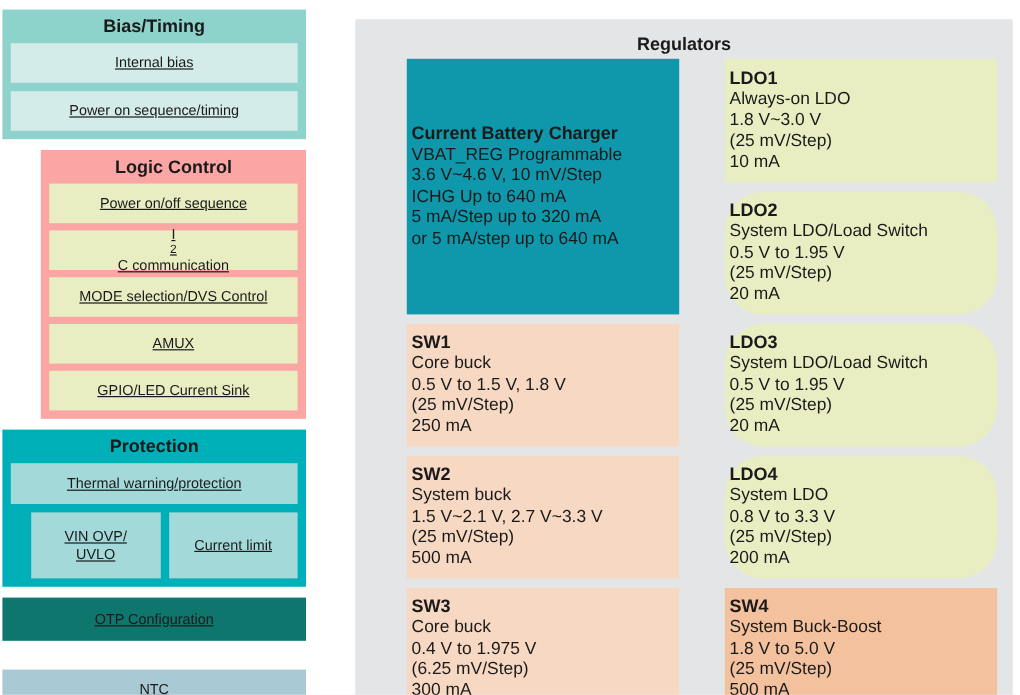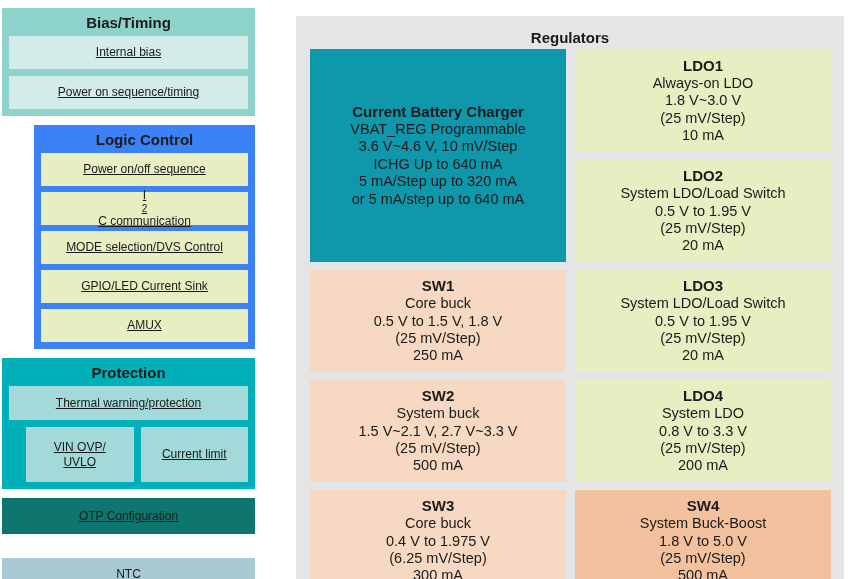--- a/index.html
+++ b/index.html
@@ -27,21 +27,21 @@
   
   #left-column{position:absolute;left:2px;top:8px;width:253px;}
 
   .group-box{box-sizing:border-box;padding:6px 7px 7px 7px;margin-bottom:9px;}
   .group-box .grp-title{margin:1px 0 6px 0;}
 
   .bias-group{background:#8dd3cb;}
   .bias-group .cell{background:#d3ece9;margin-bottom:7px;height:33px;}
   .bias-group .cell:last-child{margin-bottom:0;}
 
-  .logic-group{background:#3b82f6;margin-left:32px;}
+  .logic-group{background:#fca5a5;margin-left:32px;}
   .logic-group .cell{background:#e8eec2;margin-bottom:6px;height:33px;}
   .logic-group .cell:last-child{margin-bottom:0;}
 
   .prot-group{background:#00b0b9;}
   .prot-group .cell{background:#a4d9da;}
   .prot-row1{height:34px;margin-bottom:7px;}
   .prot-row2{display:flex;gap:7px;padding-left:17px;}
   .prot-row2 .cell{height:55px;flex:1;}
 
   .otp-bar{background:#0f766e;height:36px;margin-bottom:24px;}
@@ -57,57 +57,58 @@
     padding-top:13px;color:#1a1a1a;
   }
   .reg-cols{
     position:absolute;left:14px;top:33px;right:13px;bottom:14px;
     display:flex;gap:9px;
   }
   .reg-col{display:flex;flex-direction:column;gap:8px;flex:1;}
 
   .reg-cell{
     box-sizing:border-box;
-    display:flex;flex-direction:column;align-items:center;justify-content:center;
+    display:flex;flex-direction:column;align-items:flex-start;justify-content:center;
     text-align:center;font-size:14.5px;line-height:1.2;color:#1a1a1a;
     padding:4px 4px;
+    margin-left:29px;
   }
   .reg-cell .hd{font-weight:bold;font-size:15px;}
 
   .charger{background:#0f97ab;}
   .ldo{background:#e8eec2;}
   .sw{background:#f7d8c2;}
   .sw4{background:#f3c19d;}
 
   
   .h-charger{flex:0 0 213px;}
   .h-sw{flex:0 0 102px;}
   .h-ldo1{flex:0 0 103px;}
-  .h-ldo{flex:0 0 102px;}
+  .h-ldo{flex:0 0 102px;border-radius:32px;}
 </style>
 </head>
 <body>
 
 <div class="canvas">
 
   <div id="left-column">
 
     <div class="group-box bias-group">
       <div class="grp-title">Bias/Timing</div>
       <div class="cell">Internal bias</div>
       <div class="cell">Power on sequence/timing</div>
     </div>
 
     <div class="group-box logic-group">
       <div class="grp-title">Logic Control</div>
       <div class="cell">Power on/off sequence</div>
       <div class="cell">I<sup>2</sup>C communication</div>
       <div class="cell">MODE selection/DVS Control</div>
+      <div class="cell">AMUX</div>
       <div class="cell">GPIO/LED Current Sink</div>
-      <div class="cell">AMUX</div>
     </div>
 
     <div class="group-box prot-group">
       <div class="grp-title">Protection</div>
       <div class="cell prot-row1">Thermal warning/protection</div>
       <div class="prot-row2">
         <div class="cell">VIN OVP/<br>UVLO</div>
         <div class="cell">Current limit</div>
       </div>
     </div>

